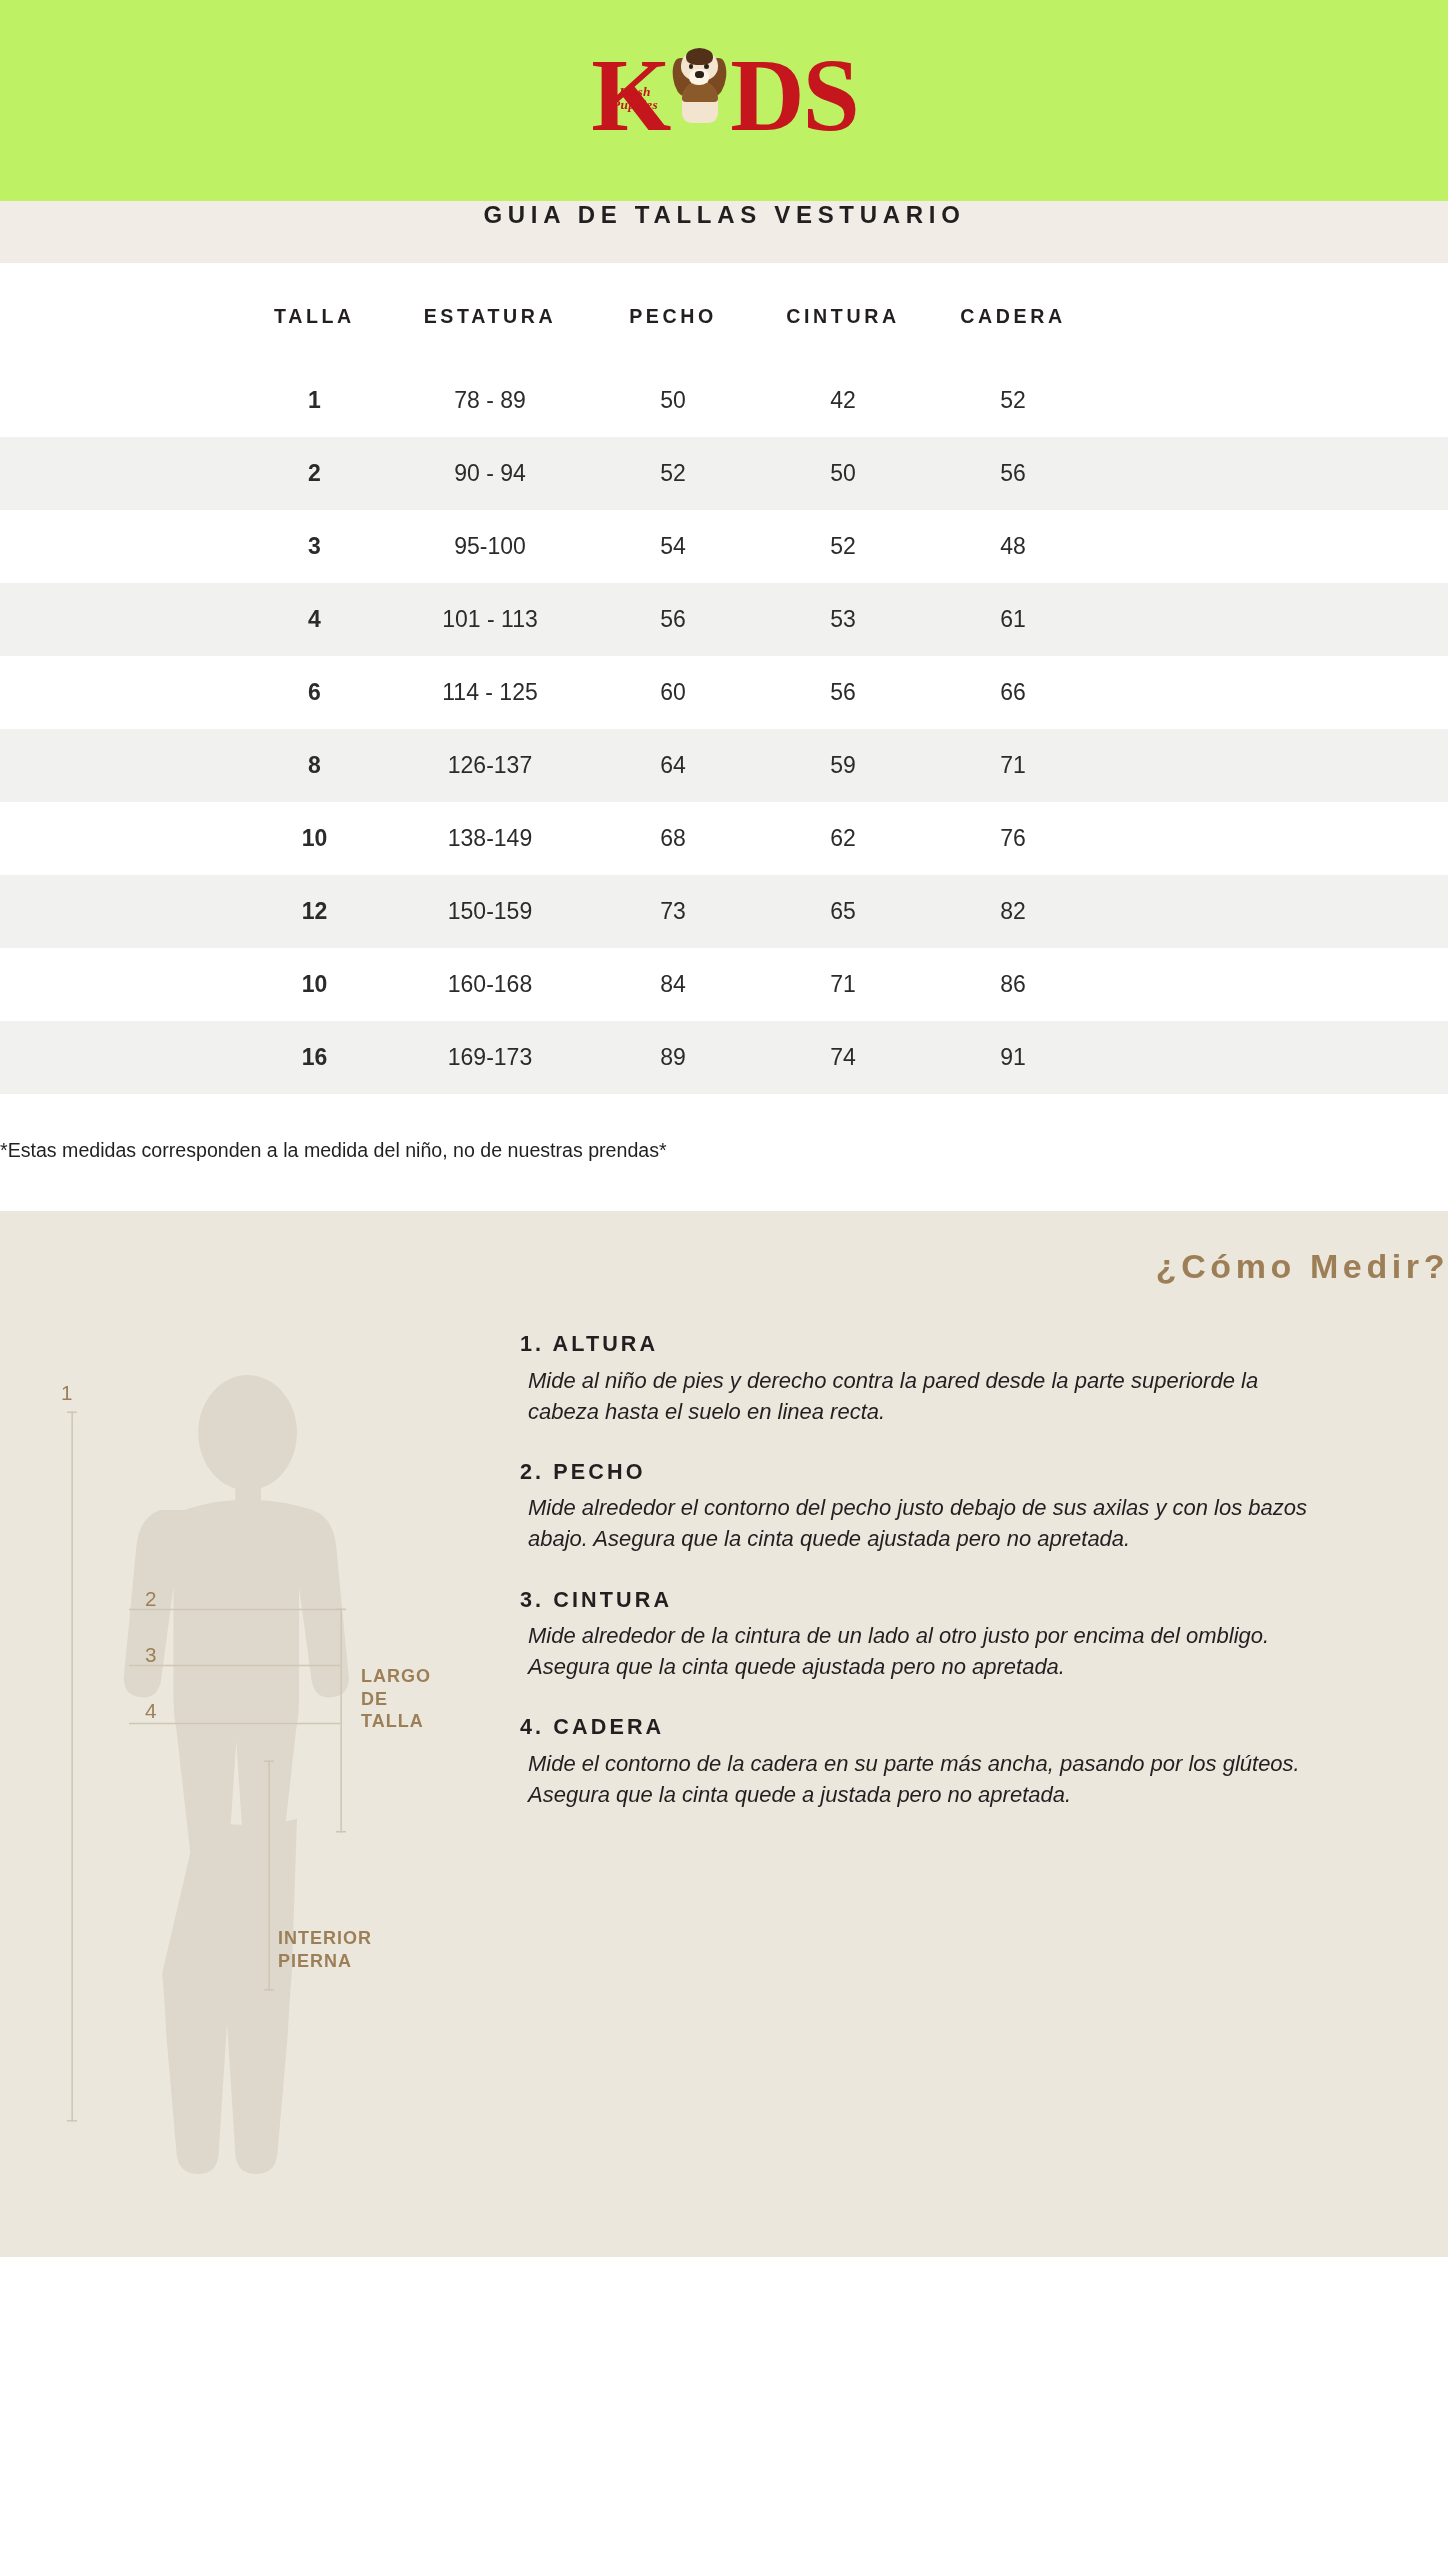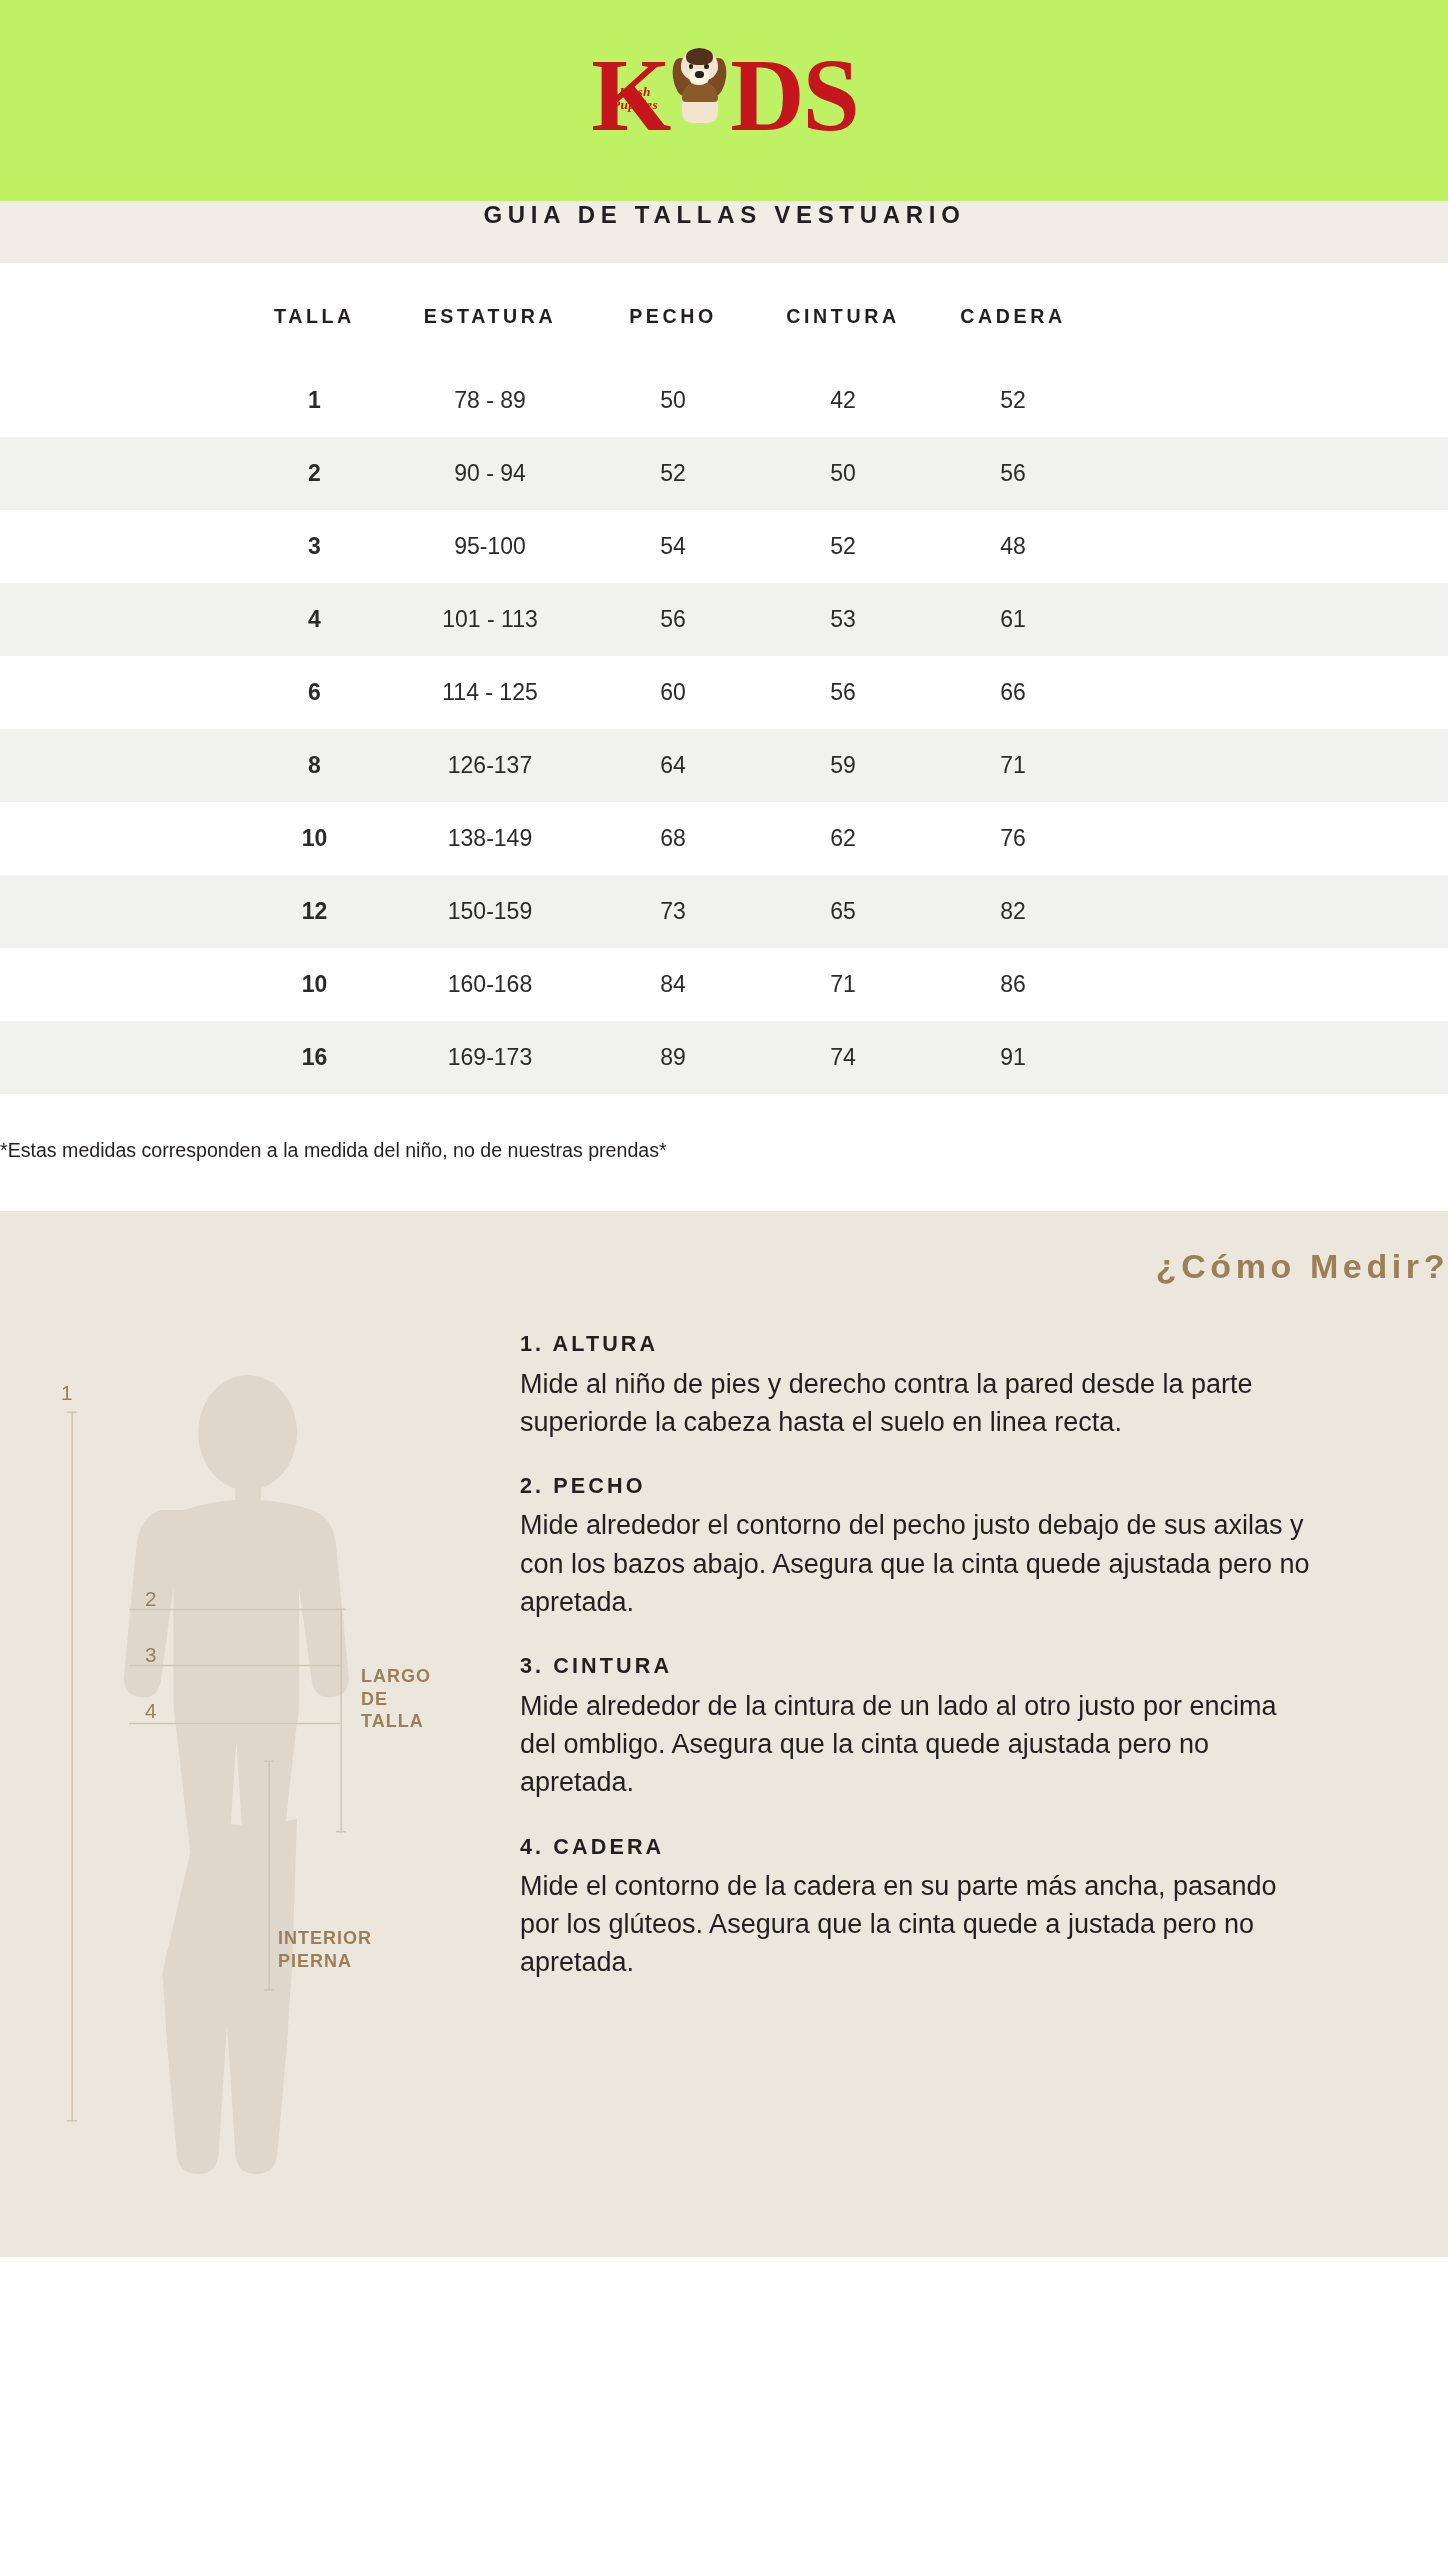--- a/index.html
+++ b/index.html
@@ -200,25 +200,26 @@
     padding-top: 12.4px;
   }
   .step h3 {
     margin: 0 0 7.2px 0;
     font-size: 21.6px;
     letter-spacing: 3.1px;
     font-weight: 700;
     color: #231f20;
   }
   .step p {
-    margin: 0 0 32px 0;
-    font-size: 27px;
+    margin: 0 0 32px 8px;
+    font-size: 22px;
     line-height: 1.42;
     color: #231f20;
     max-width: 793px;
+    font-style: italic;
   }
 
   
   .silhouette { position: absolute; left: 88px; top: 36px; }
   .num {
     position: absolute;
     font-size: 20.6px;
     color: #9d7f57;
     font-weight: 500;
   }

